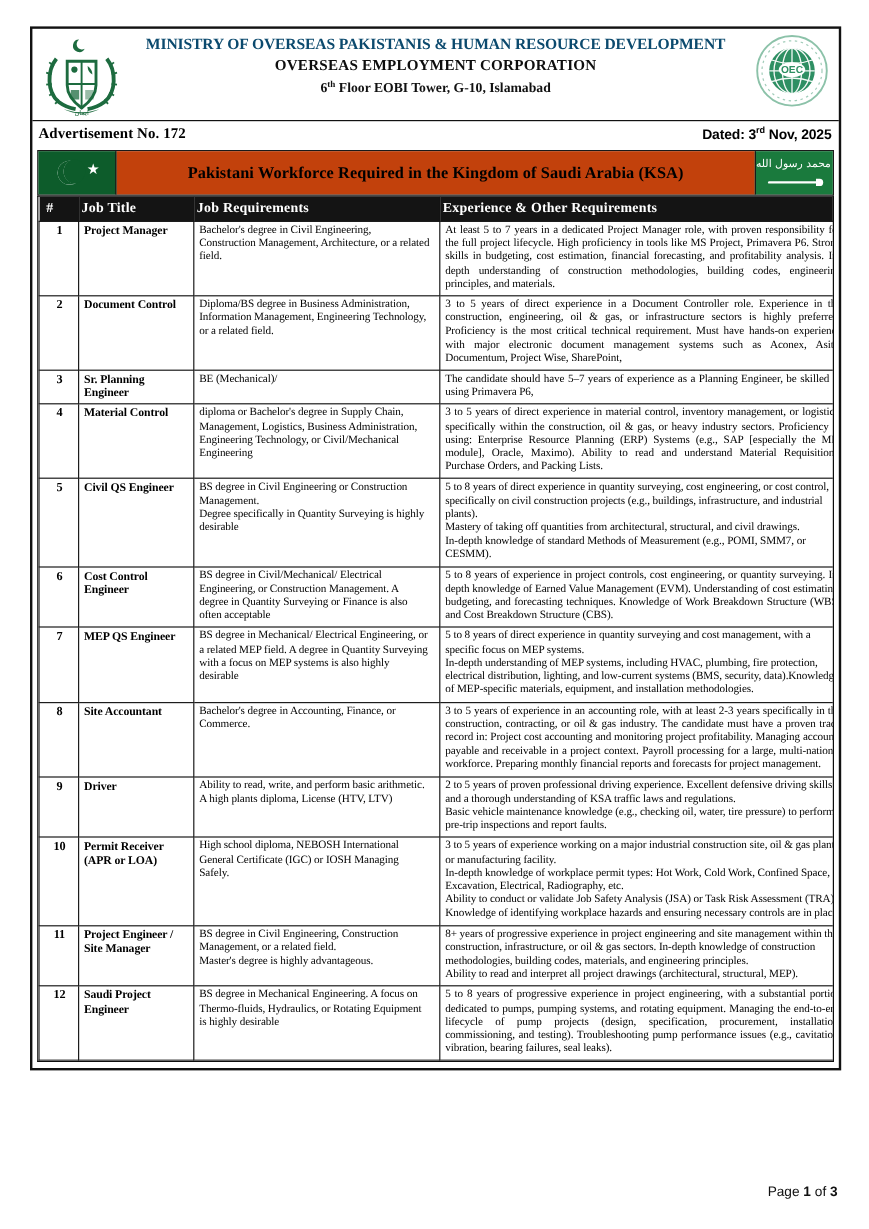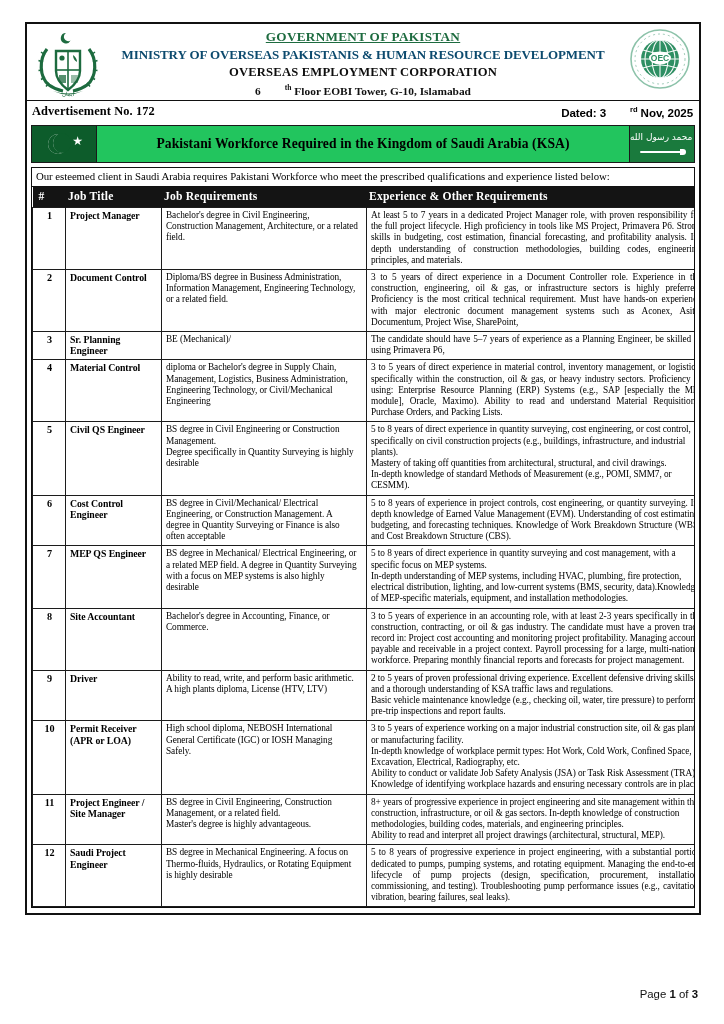--- a/index.html
+++ b/index.html
@@ -111,21 +111,21 @@
     font-size: 12.4px;
     font-weight: bold;
     letter-spacing: .1px;
   }
   .adv-date {
     font-size: 11.6px;
     font-weight: bold;
     font-family: "Liberation Sans", sans-serif;
     letter-spacing: -.1px;
   }
-  sup { font-size: 7.6px; vertical-align: super; margin-left: 24px; }
+  sup { font-size: 7.6px; vertical-align: super; }
 
   
   .banner {
     display: flex;
     align-items: stretch;
     height: 38px;
     margin: 3px 4px 0 4px;
     border: 1.6px solid #1a1a1a;
     box-sizing: border-box;
     background: #ececec;
@@ -158,21 +158,21 @@
     right: 13px; top: 9px;
     color: #fff;
     font-size: 12px;
     line-height: 12px;
   }
   .banner-title {
     flex: 1 1 auto;
     display: flex;
     align-items: center;
     justify-content: center;
-    background: #22c55e;
+    background: #c2410c;
     font-size: 13.6px;
     font-weight: bold;
     letter-spacing: .1px;
     color: #000;
     font-family: "Liberation Serif", serif;
   }
   .flag-sa {
     width: 64px;
     flex: 0 0 64px;
     background: #1a7a3d;
@@ -351,21 +351,20 @@
             <path d="M14 22 q17 6 34 0"></path>
             <path d="M14 40 q17 -6 34 0"></path>
             <line x1="31" y1="12" x2="31" y2="50"></line>
           </g>
           <ellipse cx="31" cy="30" rx="11" ry="6.4" fill="#ffffff"></ellipse>
           <text x="31" y="33" font-size="8.5" fill="#2e8f63" text-anchor="middle" font-family="Liberation Sans" font-weight="bold">OEC</text>
         </svg>
       </div>
 
       <div class="masthead-text">
-        <div class="gov-line">GOVERNMENT OF PAKISTAN</div>
         <div class="ministry-line">MINISTRY OF OVERSEAS PAKISTANIS &amp; HUMAN RESOURCE DEVELOPMENT</div>
         <div class="oec-line">OVERSEAS EMPLOYMENT CORPORATION</div>
         <div class="addr-line">
           <span>6<sup>th</sup> Floor EOBI Tower, G-10, Islamabad</span>
         </div>
       </div>
     </div>
 
     <div class="advbar">
       <div class="adv-no">Advertisement No. 172</div>
@@ -379,21 +378,20 @@
         <span class="crescent"></span>
         <span class="star">★</span>
       </div>
       <div class="banner-title">Pakistani Workforce Required in the Kingdom of Saudi Arabia (KSA)</div>
       <div class="flag-sa">
         <div class="shahada">لا إله إلا الله محمد رسول الله</div>
         <div class="sword"></div>
       </div>
     </div>
 
-    <div class="intro">Our esteemed client in Saudi Arabia requires Pakistani Workforce who meet the prescribed qualifications and experience listed below:</div>
 
     <div class="tbl-wrap">
       <table class="jobs">
         <colgroup>
           <col class="c-num">
             <col class="c-title">
             <col class="c-req">
             <col class="c-exp">
         </colgroup>
         <thead>

